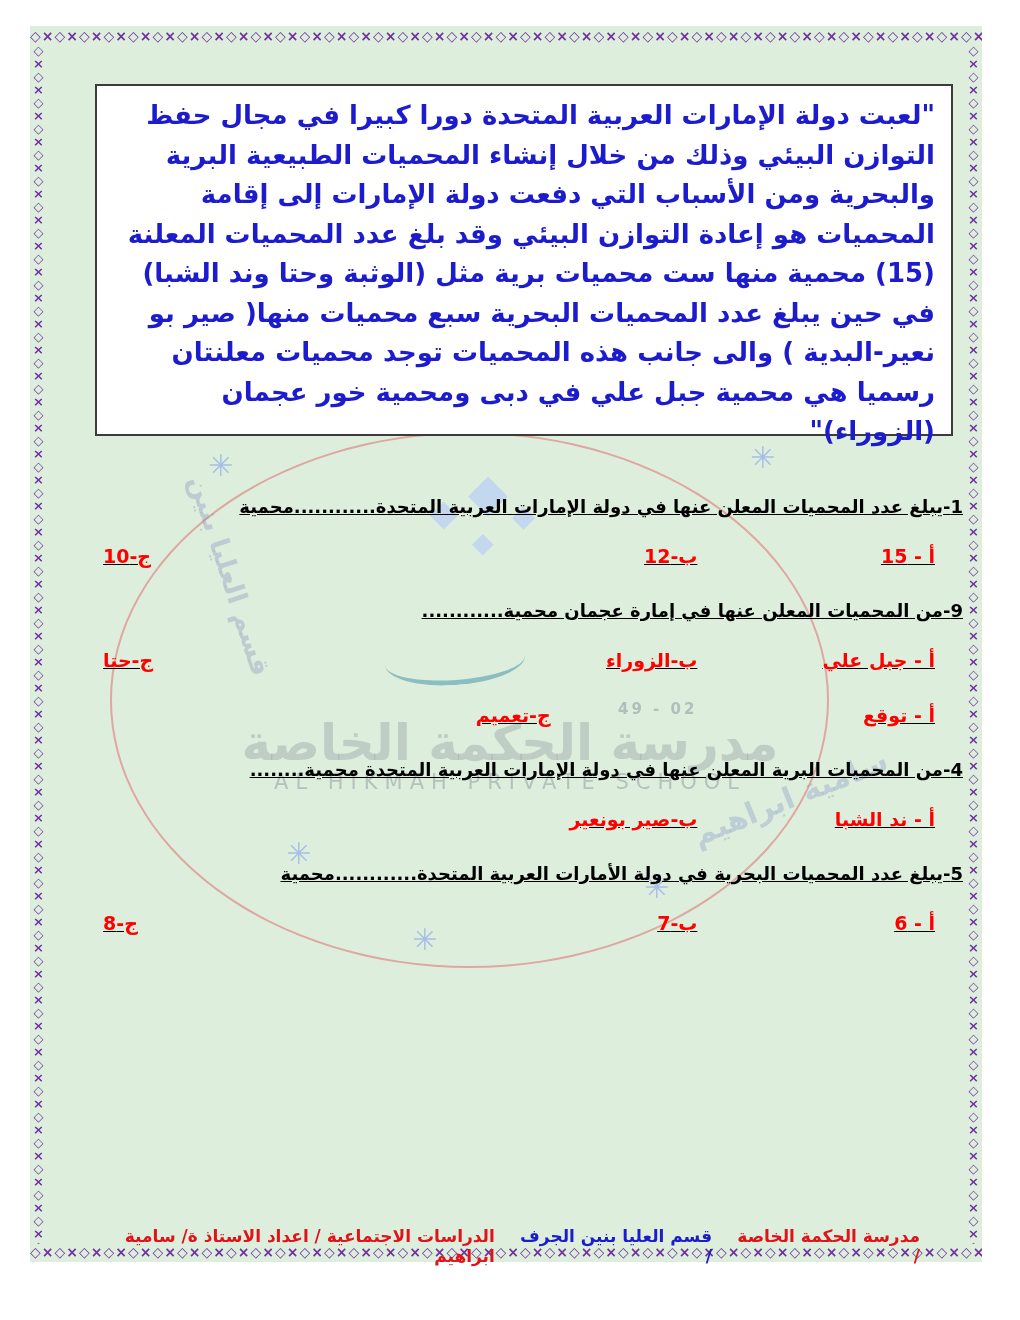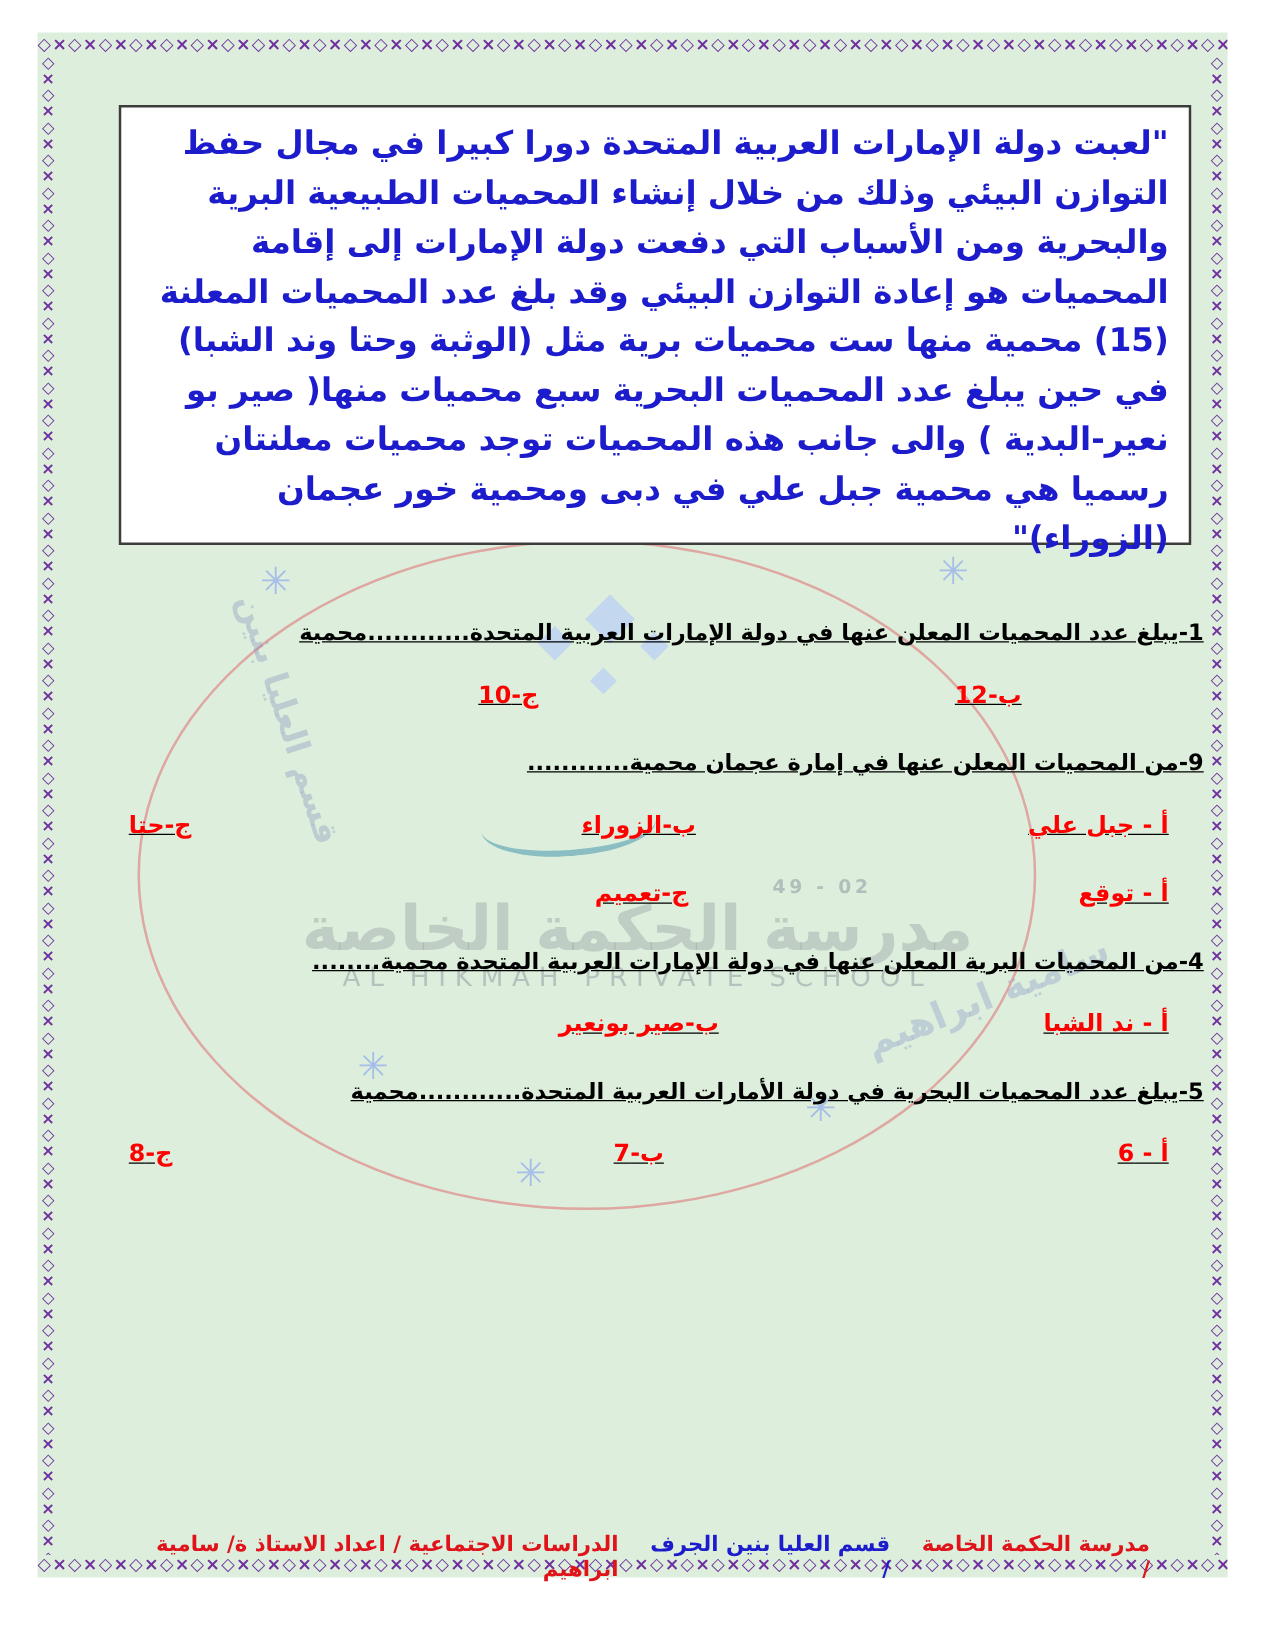--- a/index.html
+++ b/index.html
@@ -75,21 +75,21 @@
   }
   .q-text{
     font-size:18px;font-weight:700;color:#000000;
     padding-right:14px;margin:0 0 28px 0;
   }
   .opt-row{
     display:flex;direction:rtl;color:#ff0000;
     font-size:19px;font-weight:700;margin:0 0 33px 0;
   }
   .opt-a{flex:0 0 30%;box-sizing:border-box;padding-right:42px;text-align:right;}
-  .opt-b{flex:0 0 40%;text-align:center;}
+  .opt-b{flex:0 0 40%;text-align:right;}
   .opt-c{flex:0 0 30%;box-sizing:border-box;padding-left:58px;text-align:left;}
   
   .footer{
     position:absolute;left:60px;right:60px;top:1202px;z-index:3;
     direction:rtl;display:flex;gap:14px;align-items:baseline;
     padding-right:40px;font-size:17px;font-weight:700;
   }
   .f-red{color:#e0121a;}
   .f-blue{color:#1c1ccd;margin-top:24px;}
 </style>
@@ -122,20 +122,21 @@
 
 <div class="passage-box">
   <div>"لعبت دولة الإمارات العربية المتحدة دورا كبيرا في مجال حفظ التوازن البيئي وذلك من خلال إنشاء المحميات الطبيعية البرية والبحرية ومن الأسباب التي دفعت دولة الإمارات إلى إقامة المحميات هو إعادة التوازن البيئي وقد بلغ عدد المحميات المعلنة (15) محمية منها ست محميات برية مثل (الوثبة وحتا وند الشبا) في حين يبلغ عدد المحميات البحرية سبع محميات منها( صير بو نعير-البدية ) والى جانب هذه المحميات توجد محميات معلنتان رسميا هي محمية جبل علي في دبى ومحمية خور عجمان (الزوراء)"</div>
 </div>
 
 <div class="questions">
 
   <div>
     <div class="q-text">1-يبلغ عدد المحميات المعلن عنها في دولة الإمارات العربية المتحدة............محمية</div>
     <div class="opt-row">
+      <div class="opt-a">أ - 15</div>
       <div class="opt-b">ب-12</div>
       <div class="opt-c">ج-10</div>
     </div>
   </div>
 
   <div>
     <div class="q-text">9-من المحميات المعلن عنها في إمارة عجمان محمية............</div>
     <div class="opt-row">
       <div class="opt-a">أ - جبل علي</div>
       <div class="opt-b">ب-الزوراء</div>

